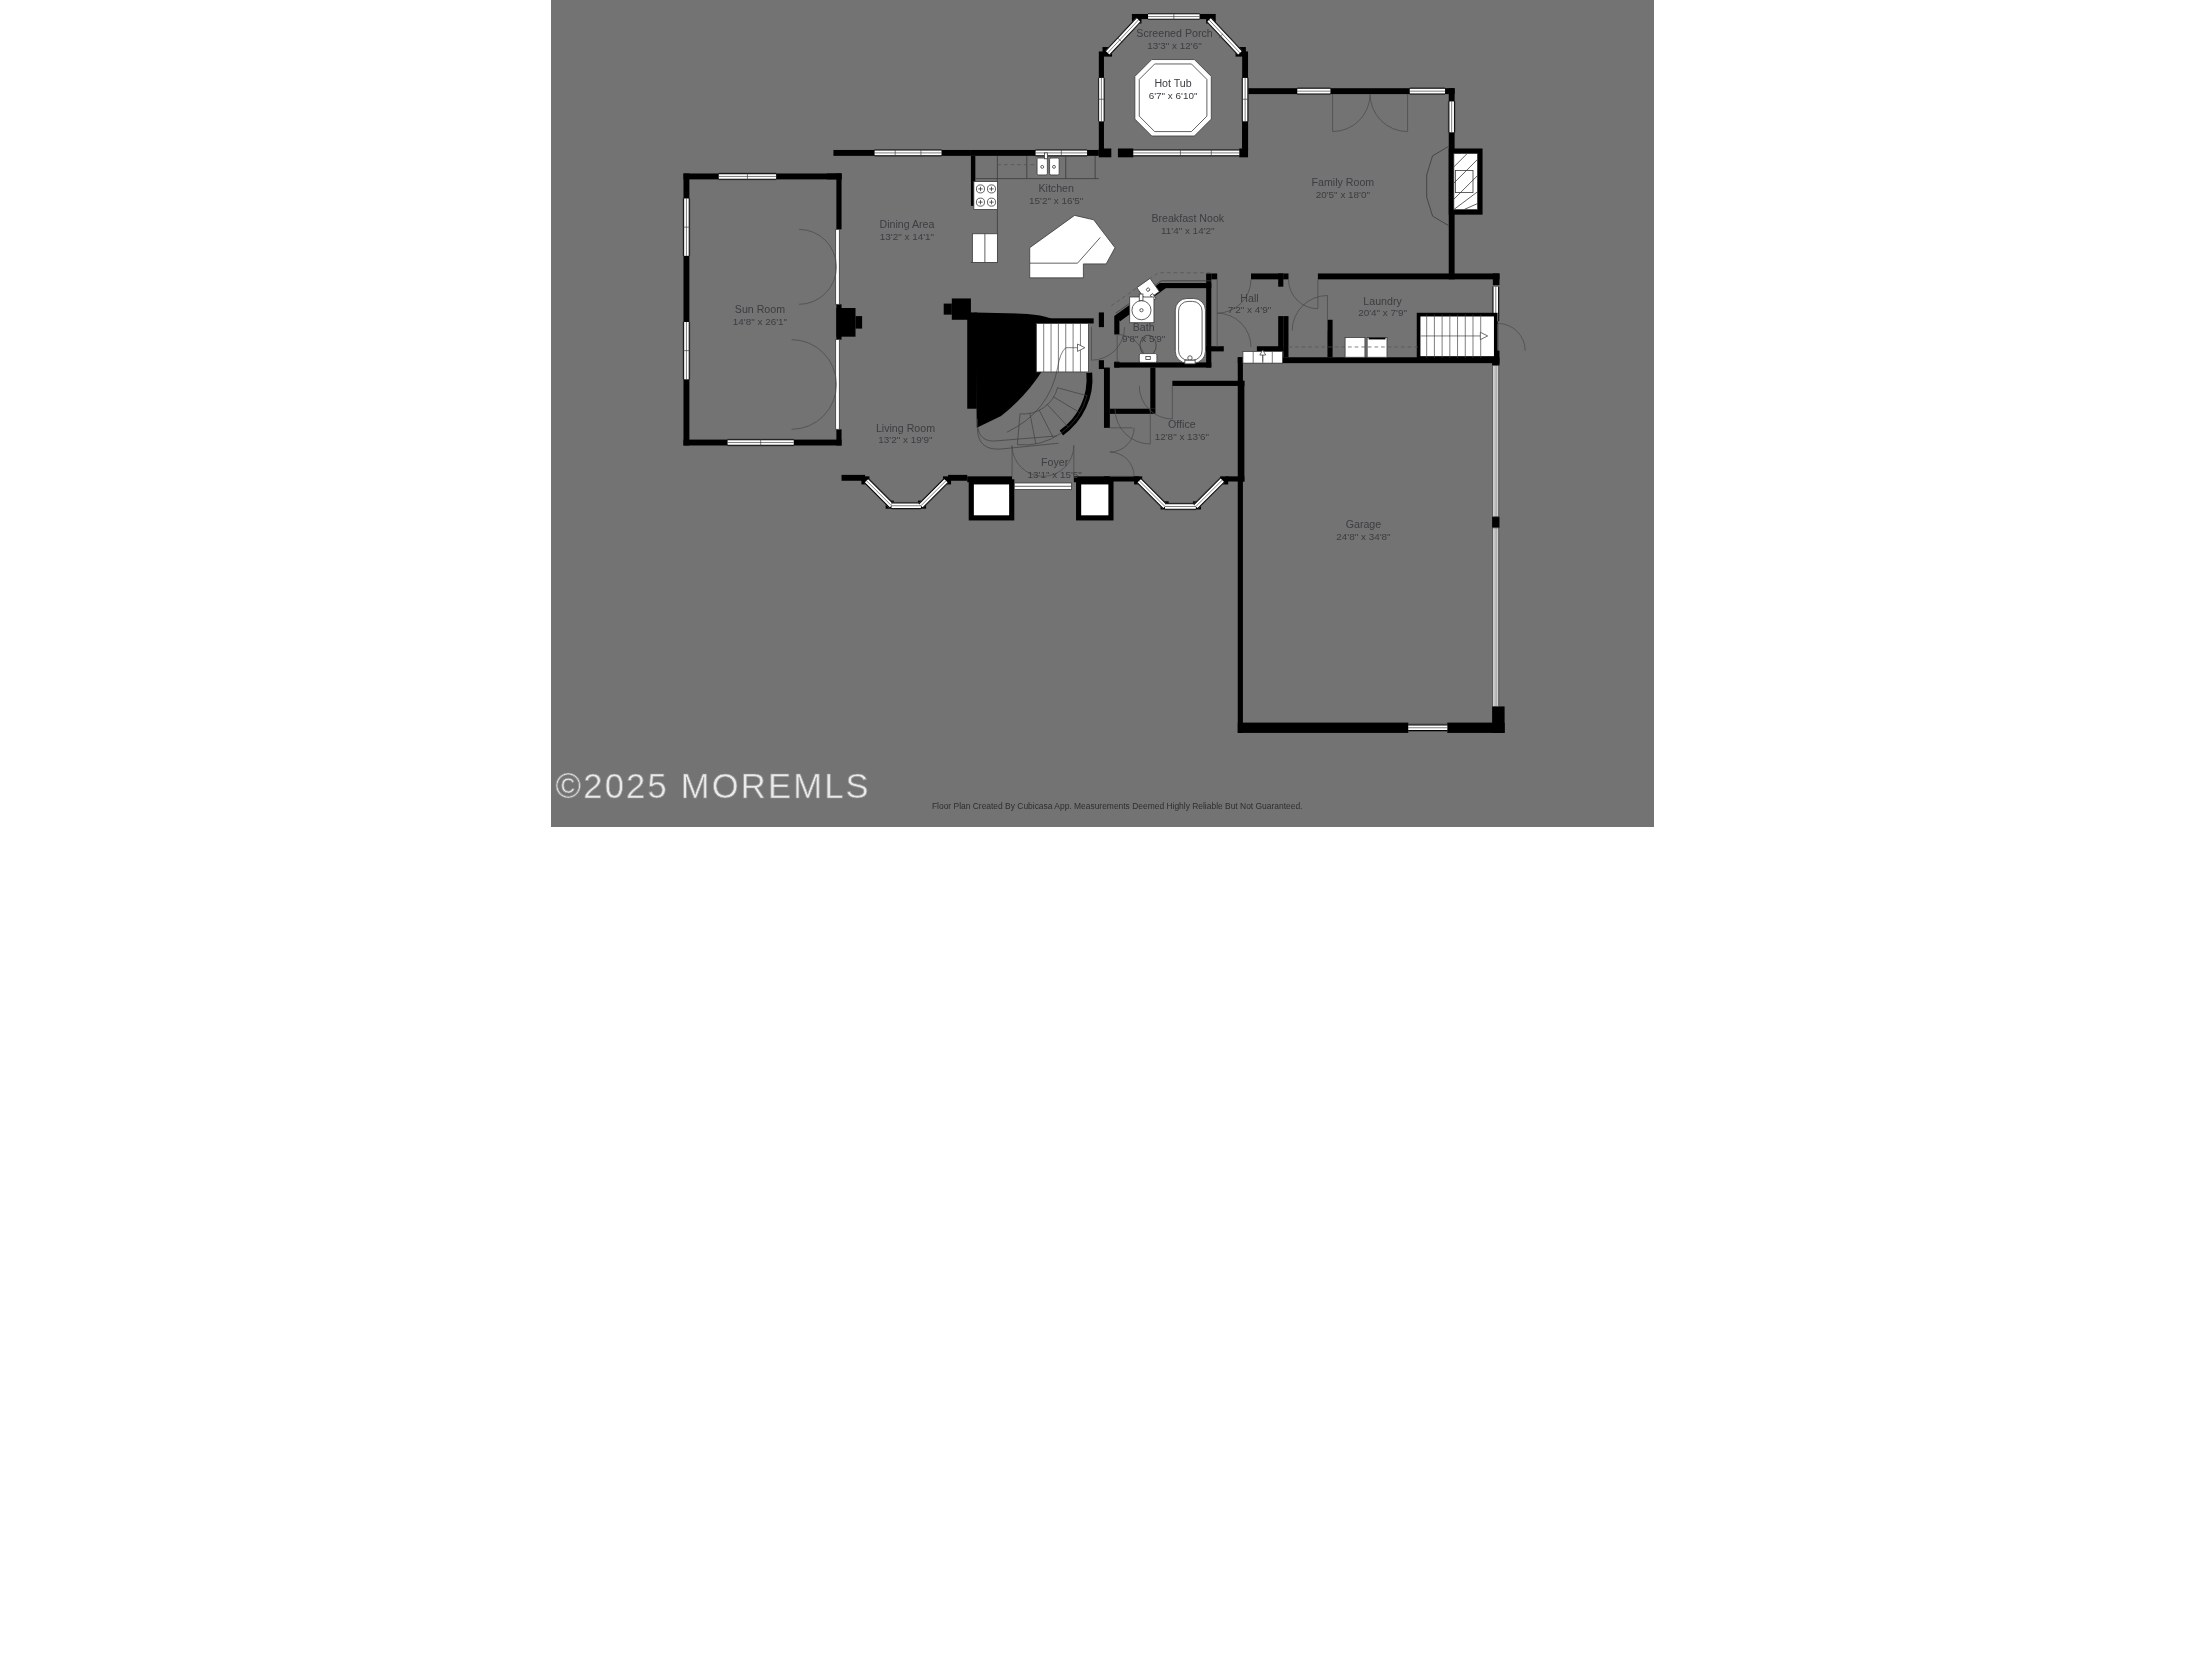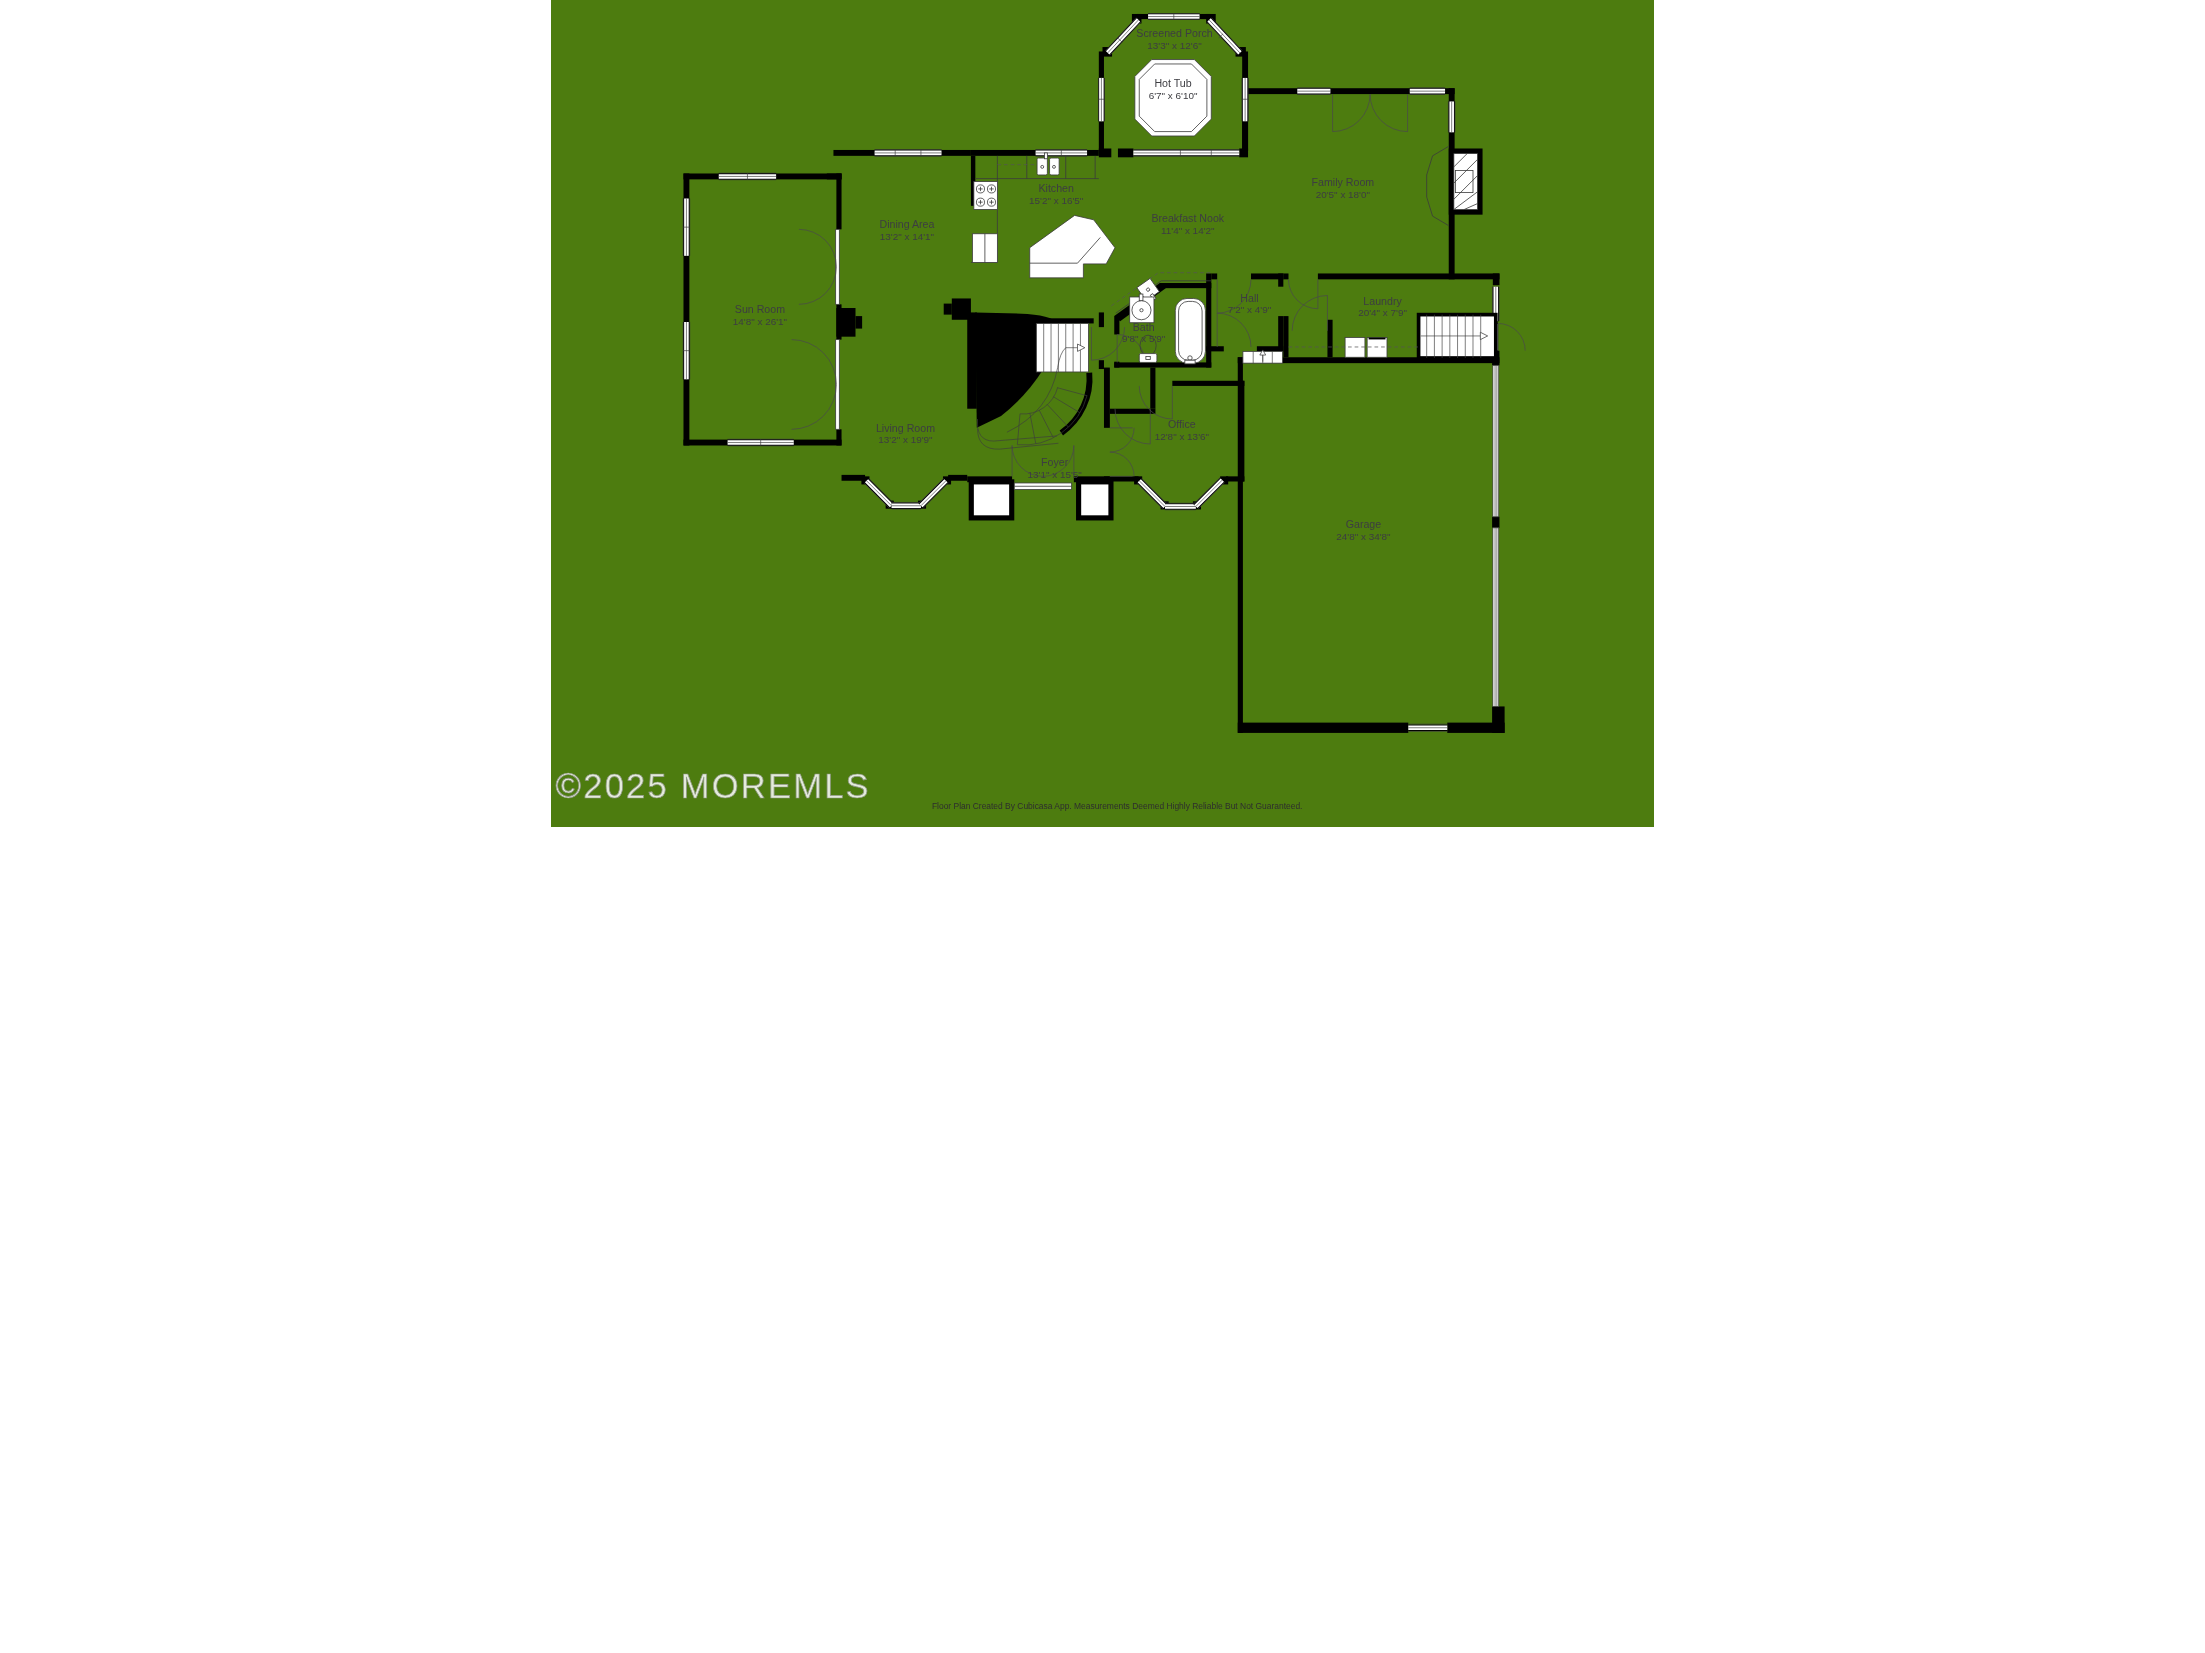--- a/index.html
+++ b/index.html
@@ -1,16 +1,16 @@
 <!DOCTYPE html>
 <html style="font-size:11.8px"><head>
 <meta charset="utf-8">
 <style>
   html,body{margin:0;padding:0;background:#ffffff;}
-  .canvas{position:relative;width:1103px;height:827px;margin:0 auto;background:#4d7c0f;overflow:hidden;
+  .canvas{position:relative;width:1103px;height:827px;margin:0 auto;background:#737373;overflow:hidden;
           font-family:"Liberation Sans","DejaVu Sans",sans-serif;}
   svg{display:block;width:100%;height:100%;}
   .room-name{font-size:14.5px;fill:#3d3d42;}
   .room-dims{font-size:13.5px;fill:#3d3d42;}
   .wall{fill:#000;}
   .thin{stroke:#3c3c3c;stroke-width:1.1;fill:none;}
   .thinf{stroke:#3c3c3c;stroke-width:1.1;fill:#fff;}
   .arc{stroke:#4a4a4a;stroke-width:1;fill:none;}
   .leaf{stroke:#4a4a4a;stroke-width:1;fill:none;}
   .winu{stroke:#000;stroke-width:9;fill:none;}

